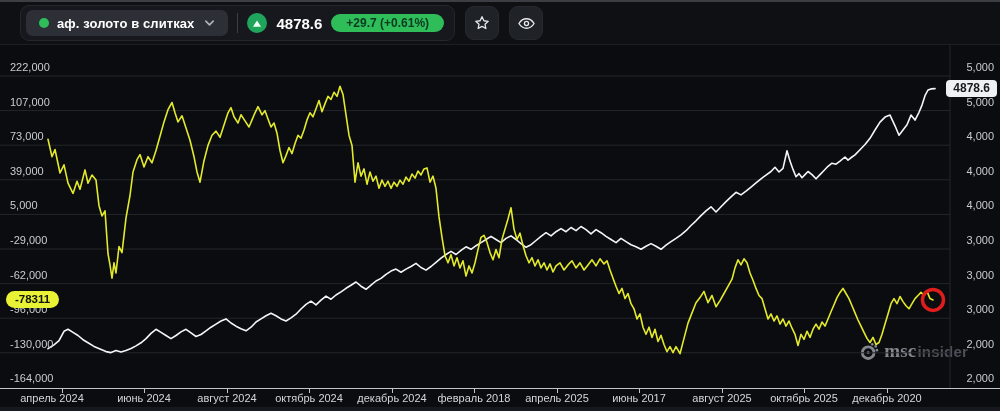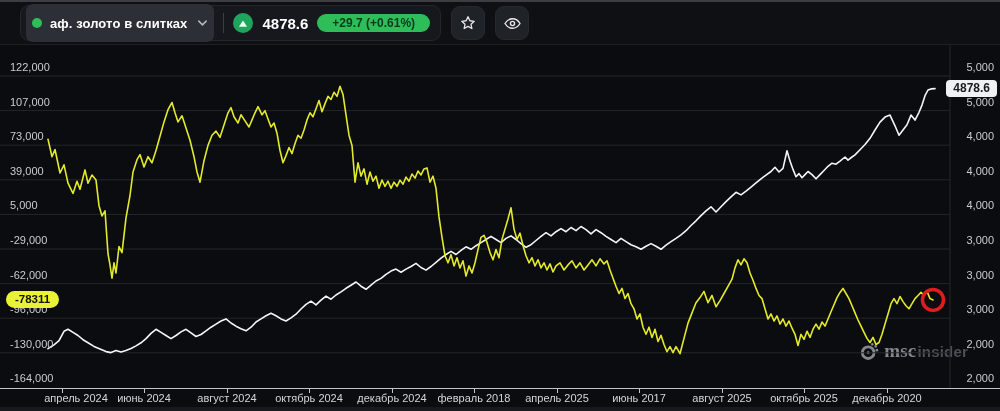--- a/index.html
+++ b/index.html
@@ -4,21 +4,21 @@
 <style>
   html,body{margin:0;padding:0;background:#0b0d10;width:1000px;height:411px;overflow:hidden;
     font-family:"Liberation Sans",sans-serif;-webkit-font-smoothing:antialiased;}
   .app{position:relative;width:1000px;height:411px;background:#0b0d10;}
   
   .topbar{position:relative;height:45px;background:#0e1014;border-top:2px solid #3b3f44;
     border-bottom:1px solid #1c1f24;box-sizing:border-box;display:flex;align-items:center;padding-left:20px;gap:10px;}
   .controls{display:flex;align-items:center;background:#16181d;border:1px solid #23262b;
     border-radius:9px;height:34px;padding:0 10px 0 5px;gap:9px;}
   .ticker-pill{display:flex;align-items:center;gap:8px;background:#2c3036;border-radius:7px;
-    height:38px;padding:0 6px;cursor:pointer;}
+    height:26px;padding:0 13px;cursor:pointer;}
   .dot{width:10px;height:10px;border-radius:50%;background:#2ebd59;}
   .ticker-label{color:#fff;font-size:13px;font-weight:bold;letter-spacing:.1px;}
   .chev{display:flex;align-items:center;margin-left:2px;}
   .vdiv{width:1px;height:20px;background:#3a3e45;}
   .up-circle{width:20px;height:20px;border-radius:50%;background:#1fa45c;display:flex;align-items:center;justify-content:center;}
   .price{color:#fff;font-size:15px;font-weight:bold;}
   .change-badge{background:#2ebd59;color:#0b3a20;font-size:12px;font-weight:bold;
     border-radius:11px;padding:3px 15px;line-height:1;}
   .icon-btn{width:34px;height:34px;border-radius:9px;background:#1f2227;border:1px solid #26292f;
     display:flex;align-items:center;justify-content:center;cursor:pointer;padding:0;}
@@ -107,21 +107,21 @@
         <line x1="0" y1="238.60000000000002" x2="950" y2="238.60000000000002" stroke="#24272c" stroke-width="1"></line>
         <line x1="0" y1="273.20000000000005" x2="950" y2="273.20000000000005" stroke="#24272c" stroke-width="1"></line>
         <line x1="0" y1="307.8" x2="950" y2="307.8" stroke="#24272c" stroke-width="1"></line>
         <line x1="950" y1="0" x2="950" y2="343" stroke="#24272c" stroke-width="1"></line>
         <polyline points="48.0,303.7 54.0,299.8 59.0,295.7 64.0,286.3 68.0,284.3 73.0,287.4 78.0,290.5 83.0,294.7 88.0,297.8 94.0,301.4 100.0,304.0 106.0,306.6 111.0,307.6 116.0,305.6 121.0,307.1 126.0,305.6 131.0,303.5 136.0,300.9 141.0,297.8 146.0,293.6 151.0,288.4 156.0,284.3 161.0,287.4 166.0,290.5 171.0,293.6 176.0,290.5 181.0,286.9 186.0,284.3 191.0,287.9 196.0,291.5 201.0,289.5 206.0,285.8 211.0,282.2 216.0,279.1 221.0,276.0 226.0,273.9 231.0,278.0 236.0,281.2 241.0,283.8 246.0,285.8 251.0,282.2 256.0,277.0 261.0,273.9 266.0,270.8 271.0,268.2 276.0,270.8 281.0,273.9 286.0,276.0 291.0,272.9 296.0,269.2 301.0,264.0 306.0,259.4 311.0,256.2 316.0,259.9 321.0,255.2 326.0,251.1 331.0,254.2 336.0,250.0 341.0,246.9 346.0,243.3 351.0,240.2 356.0,237.0 361.0,241.2 366.0,244.3 371.0,240.2 376.0,236.0 381.0,233.4 386.0,229.3 391.0,226.1 396.0,224.1 401.0,227.2 406.0,224.1 411.0,221.5 416.0,218.4 421.0,222.5 426.0,225.1 431.0,221.5 436.0,217.3 441.0,213.2 446.0,209.5 451.0,206.4 456.0,209.5 461.0,205.4 466.0,201.8 471.0,204.3 476.0,200.7 481.0,197.6 486.0,194.5 491.0,191.4 496.0,194.5 501.0,197.6 506.0,193.4 511.0,190.9 516.0,194.5 521.0,198.6 526.0,202.3 531.0,199.7 536.0,195.5 541.0,191.4 546.0,187.7 551.0,190.9 556.0,186.7 561.0,183.6 566.0,186.7 571.0,182.5 576.0,185.7 581.0,181.5 586.0,184.6 591.0,188.8 596.0,184.6 601.0,187.7 606.0,191.4 611.0,194.5 616.0,197.6 621.0,193.4 626.0,196.6 631.0,199.7 636.0,201.8 641.0,204.3 646.0,201.2 651.0,198.6 656.0,201.2 661.0,204.3 666.0,200.2 671.0,196.6 676.0,193.4 681.0,189.8 686.0,185.7 691.0,180.5 696.0,175.8 701.0,170.6 706.0,165.9 711.0,161.8 716.0,167.0 721.0,161.8 726.0,156.6 731.0,151.9 736.0,147.3 741.0,149.9 746.0,146.2 751.0,142.1 756.0,137.9 761.0,133.8 766.0,130.1 771.0,126.5 775.0,122.3 779.0,127.0 783.0,123.4 787.0,105.7 790.0,116.1 793.0,124.4 796.0,131.7 799.0,128.6 802.0,132.7 805.0,129.6 808.0,126.5 812.0,129.6 816.0,133.8 820.0,129.6 824.0,125.5 828.0,121.3 832.0,118.2 836.0,119.2 840.0,116.1 845.0,112.0 848.0,115.1 852.0,112.0 855.0,109.9 860.0,104.7 865.0,99.5 870.0,93.3 875.0,85.0 880.0,77.1 885.0,72.1 890.0,70.1 895.0,80.8 899.0,90.2 903.0,85.0 907.0,79.8 911.0,70.1 915.0,75.1 919.0,67.3 922.0,60.1 925.0,50.7 928.0,45.0 931.0,43.9 935.0,43.6" fill="none" stroke="#f4f5f6" stroke-width="1.6" stroke-linejoin="round" stroke-linecap="round"></polyline>
         <polyline points="48.0,94.3 52.0,111.7 55.0,104.5 60.0,128.0 64.0,119.8 68.0,138.2 73.0,148.4 77.0,136.2 80.0,144.3 85.0,124.9 88.0,138.2 92.0,130.0 96.0,135.1 99.0,160.7 102.0,170.9 105.0,165.8 108.0,208.7 110.0,219.9 112.0,233.2 114.0,217.8 116.0,228.0 119.0,201.5 122.0,207.6 126.0,172.9 130.0,150.5 133.0,127.0 137.0,114.7 140.0,109.6 144.0,121.9 148.0,111.7 152.0,117.8 156.0,105.5 160.0,91.2 164.0,76.9 168.0,64.7 172.0,57.5 175.0,67.8 178.0,76.9 182.0,70.8 186.0,83.1 190.0,95.3 194.0,111.7 197.0,127.0 200.0,137.2 204.0,115.7 208.0,100.4 212.0,90.2 216.0,86.1 220.0,92.3 224.0,80.0 228.0,67.8 231.0,62.7 234.0,71.8 238.0,78.0 241.0,69.8 245.0,75.9 249.0,82.0 252.0,74.9 255.0,67.8 258.0,61.6 262.0,69.8 265.0,65.7 268.0,73.9 271.0,82.0 274.0,78.0 277.0,88.2 280.0,105.5 283.0,117.8 286.0,110.6 289.0,102.5 292.0,108.6 295.0,98.4 298.0,90.2 301.0,93.3 304.0,85.1 307.0,74.9 310.0,67.8 313.0,71.8 316.0,63.7 319.0,55.5 322.0,66.7 325.0,58.6 328.0,51.4 331.0,54.5 334.0,47.3 337.0,51.4 340.0,41.2 343.0,49.4 346.0,69.8 349.0,90.2 352.0,100.4 355.0,137.2 358.0,117.8 361.0,131.1 364.0,123.9 367.0,139.2 370.0,127.0 373.0,136.2 376.0,131.1 379.0,143.3 382.0,135.1 385.0,141.3 388.0,136.2 391.0,143.3 394.0,137.2 397.0,141.3 400.0,135.1 403.0,139.2 406.0,132.1 409.0,136.2 412.0,129.0 415.0,133.1 418.0,126.0 421.0,130.0 424.0,123.9 427.0,122.9 430.0,137.2 433.0,131.1 436.0,143.3 439.0,171.9 442.0,192.3 445.0,210.7 448.0,217.8 451.0,209.7 454.0,220.9 457.0,212.7 460.0,222.9 463.0,215.8 466.0,231.1 469.0,220.9 472.0,228.0 475.0,217.8 478.0,204.6 481.0,192.3 484.0,190.3 487.0,197.4 490.0,207.6 493.0,214.8 496.0,204.6 499.0,212.7 502.0,194.4 505.0,184.1 508.0,173.9 511.0,162.7 514.0,184.1 517.0,194.4 520.0,188.2 523.0,200.5 526.0,210.7 529.0,217.8 532.0,212.7 535.0,220.9 538.0,214.8 541.0,222.9 544.0,217.8 547.0,225.0 550.0,218.9 553.0,227.0 556.0,220.9 560.0,217.8 564.0,225.0 568.0,219.9 572.0,215.8 576.0,222.9 580.0,217.8 584.0,225.0 588.0,219.9 592.0,214.8 596.0,220.9 600.0,213.8 604.0,218.9 607.0,215.8 610.0,225.0 613.0,233.2 616.0,241.3 619.0,248.5 622.0,243.4 625.0,253.6 628.0,248.5 631.0,258.7 634.0,263.8 637.0,274.0 640.0,268.9 643.0,282.2 646.0,289.3 649.0,282.2 652.0,292.4 655.0,284.2 658.0,296.5 661.0,290.3 664.0,299.5 667.0,306.7 670.0,301.6 673.0,307.7 676.0,301.6 680.0,308.7 684.0,293.4 688.0,278.1 692.0,267.9 696.0,257.7 700.0,252.6 704.0,246.4 708.0,257.7 712.0,250.5 716.0,261.7 720.0,255.6 724.0,248.5 728.0,241.3 732.0,234.2 735.0,222.9 738.0,214.8 741.0,219.9 744.0,213.8 747.0,217.8 750.0,228.0 753.0,235.2 756.0,243.4 759.0,250.5 762.0,253.6 765.0,263.8 768.0,274.0 771.0,268.9 774.0,276.0 777.0,270.9 780.0,279.1 783.0,274.0 786.0,281.1 789.0,276.0 792.0,283.2 795.0,289.3 798.0,300.5 801.0,289.3 804.0,294.4 807.0,286.2 810.0,292.4 813.0,284.2 816.0,279.1 819.0,284.2 822.0,277.1 825.0,281.1 828.0,274.0 831.0,266.8 834.0,259.7 837.0,252.6 840.0,247.4 843.0,243.4 846.0,248.5 849.0,253.6 852.0,260.7 855.0,267.9 858.0,275.0 861.0,281.1 864.0,287.3 867.0,293.4 870.0,297.5 873.0,292.4 876.0,299.5 879.0,297.5 882.0,289.3 885.0,279.1 888.0,268.9 891.0,258.7 894.0,253.6 897.0,258.7 900.0,251.5 903.0,256.6 906.0,260.7 909.0,263.8 912.0,258.7 915.0,253.6 918.0,250.5 921.0,247.4 924.0,250.5 927.0,246.4 930.0,253.6 933.0,254.9" fill="none" stroke="#e3e92b" stroke-width="1.6" stroke-linejoin="round" stroke-linecap="round"></polyline>
         <circle cx="933.0" cy="254.9" r="10.5" fill="none" stroke="#df1d1d" stroke-width="3.5"></circle>
       </svg>
 
     <div id="yLabels">
-        <div class="ylab" style="top: 16px; left: 10px;">122,000</div>
+        <div class="ylab" style="top: 16px; left: 10px;">222,000</div>
         <div class="ylab" style="top: 50.6px; left: 10px;">107,000</div>
         <div class="ylab" style="top: 85.2px; left: 10px;">73,000</div>
         <div class="ylab" style="top: 119.8px; left: 10px;">39,000</div>
         <div class="ylab" style="top: 154.4px; left: 10px;">5,000</div>
         <div class="ylab" style="top: 189px; left: 10px;">-29,000</div>
         <div class="ylab" style="top: 223.6px; left: 10px;">-62,000</div>
         <div class="ylab" style="top: 258.2px; left: 10px;">-96,000</div>
         <div class="ylab" style="top: 292.8px; left: 10px;">-130,000</div>
         <div class="ylab" style="top: 327.4px; left: 10px;">-164,000</div>
         <div class="ylab right" style="top: 16px; right: 6px;">5,000</div>
@@ -134,21 +134,21 @@
         <div class="ylab right" style="top: 258.2px; right: 6px;">3,000</div>
         <div class="ylab right" style="top: 292.8px; right: 6px;">2,000</div>
         <div class="ylab right" style="top: 327.4px; right: 6px;">2,000</div>
       </div>
 
     <div class="badge-yellow" id="badgeYellow" style="top: 245.913px; background: rgb(233, 242, 53);">-78311</div>
     <div class="badge-white" id="badgeWhite" style="top: 34.6013px;">4878.6</div>
 
     <div class="xaxis" id="xaxis">
         <div class="xtick" style="left: 62px;"></div>
-        <div class="xlabel" style="left: 76px;">апрель 2024</div>
+        <div class="xlabel" style="left: 52px;">апрель 2024</div>
         <div class="xtick" style="left: 144px;"></div>
         <div class="xlabel" style="left: 144px;">июнь 2024</div>
         <div class="xtick" style="left: 227px;"></div>
         <div class="xlabel" style="left: 227px;">август 2024</div>
         <div class="xtick" style="left: 309px;"></div>
         <div class="xlabel" style="left: 309px;">октябрь 2024</div>
         <div class="xtick" style="left: 392px;"></div>
         <div class="xlabel" style="left: 392px;">декабрь 2024</div>
         <div class="xtick" style="left: 474px;"></div>
         <div class="xlabel" style="left: 474px;">февраль 2018</div>

